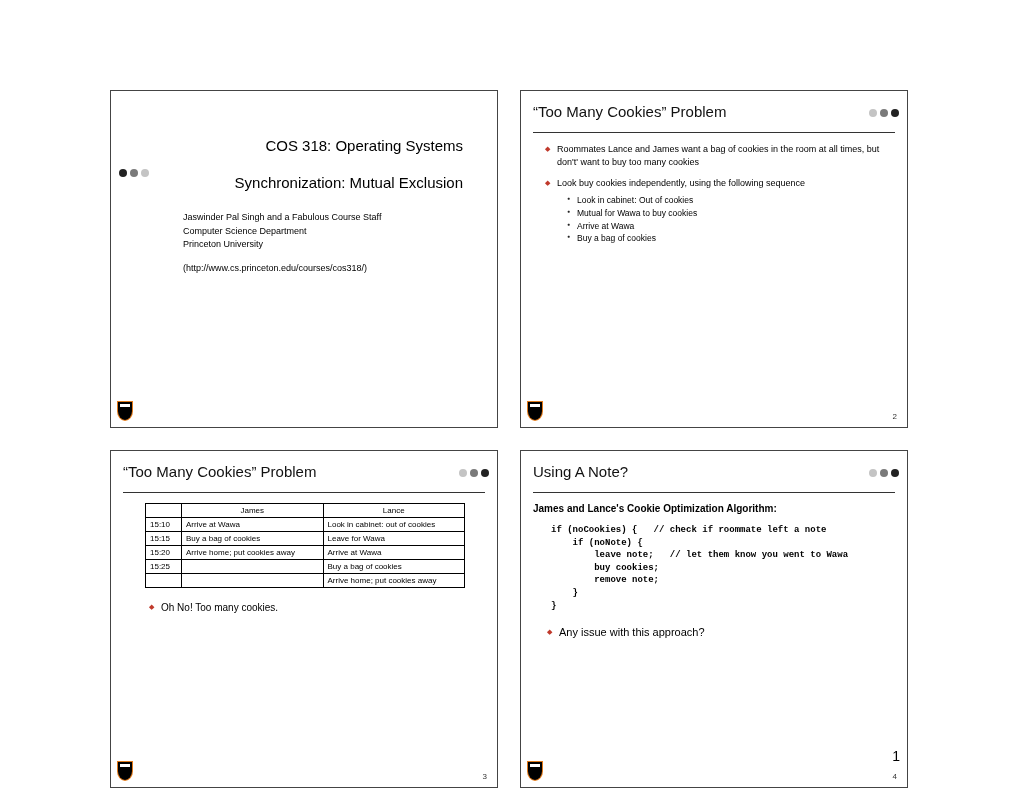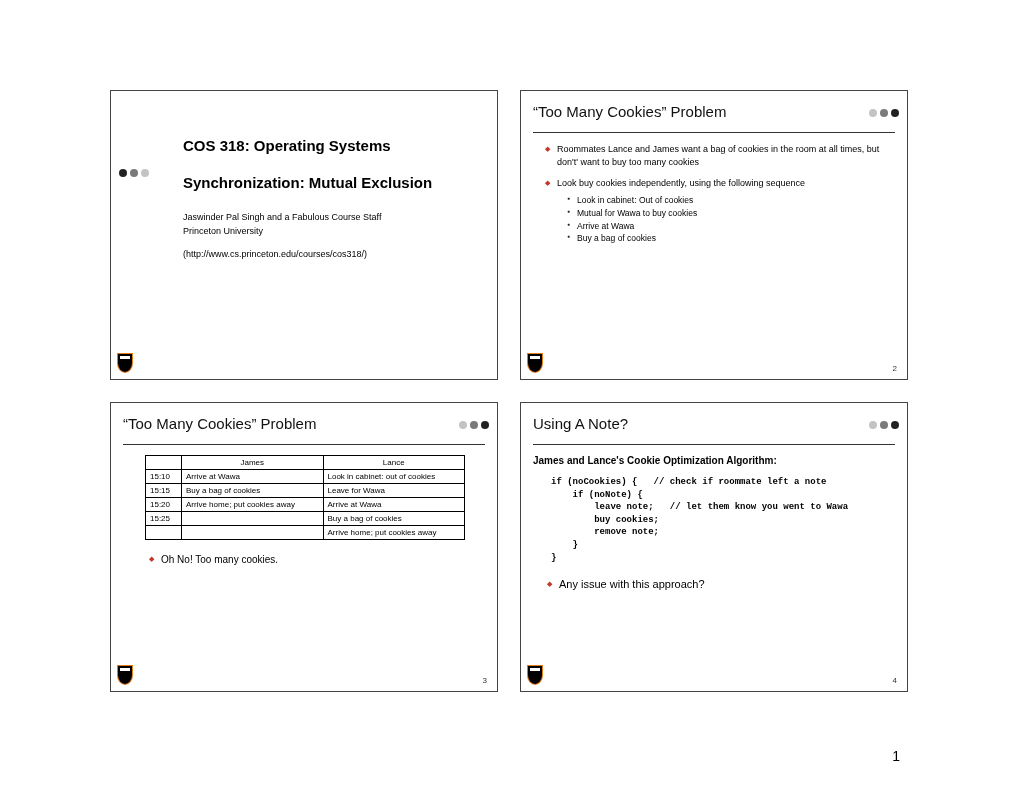--- a/index.html
+++ b/index.html
@@ -14,21 +14,21 @@
     width: 1020px;
     height: 788px;
     padding: 90px 110px 30px 110px;
     display: flex;
     flex-wrap: wrap;
     gap: 22px;
     align-content: flex-start;
   }
   .slide {
     width: 388px;
-    height: 290px;
+    height: 338px;
     border: 1px solid #444;
     position: relative;
     background: #fff;
     padding: 12px 12px 30px 12px;
     overflow: hidden;
   }
   .slide-title {
     font-size: 15px;
     font-weight: normal;
     color: #111;
@@ -62,21 +62,21 @@
   .pagenum {
     position: absolute;
     right: 10px;
     bottom: 6px;
     font-size: 8px;
     color: #333;
   }
 
   
   .s1-body { padding: 34px 22px 0 60px; }
-  .s1-body h2 { font-size: 15px; font-weight: bold; margin-bottom: 20px; }
+  .s1-body h2 { font-size: 15px; font-weight: normal; margin-bottom: 20px; text-align: right; }
   .s1-credits { font-size: 9px; line-height: 1.5; margin-top: 14px; }
 
   
   .topbul { list-style: none; font-size: 9px; line-height: 1.45; margin-left: 12px; }
   .topbul > li { position: relative; padding-left: 12px; margin-bottom: 8px; }
   .topbul > li::before {
     content: "◆"; color: #c0392b; position: absolute; left: 0; top: 1px; font-size: 7px;
   }
   .subbul { list-style: none; font-size: 8.5px; line-height: 1.5; margin-left: 10px; }
   .subbul > li { position: relative; padding-left: 10px; }
@@ -142,20 +142,21 @@
     <div class="dots" style="left:8px; top:78px;">
       <span class="d-dark"></span>
         <span class="d-grey"></span>
         <span class="d-light"></span>
     </div>
     <div class="s1-body">
       <h2>COS 318: Operating Systems</h2>
       <h2>Synchronization: Mutual Exclusion</h2>
       <div class="s1-credits">
         <div>Jaswinder Pal Singh and a Fabulous Course Staff</div>
+        <div>Computer Science Department</div>
         <div>Princeton University</div>
         <div style="height:10px"></div>
         <div>(http://www.cs.princeton.edu/courses/cos318/)</div>
       </div>
     </div>
     <div class="shield">
       <svg viewBox="0 0 16 20">
           <path d="M0 0h16v10a8 10 0 0 1-8 10A8 10 0 0 1 0 10z" fill="#e17a1a"></path>
           <path d="M1 1h14v9a7 9 0 0 1-7 9A7 9 0 0 1 1 10z" fill="#000"></path>
           <rect x="3" y="3" width="10" height="3" fill="#fff"></rect>

